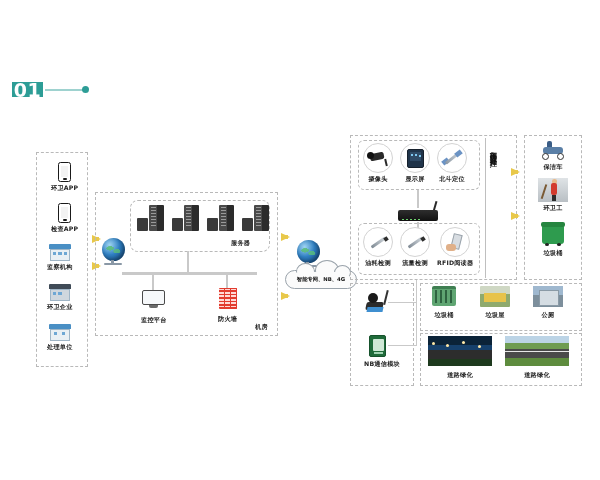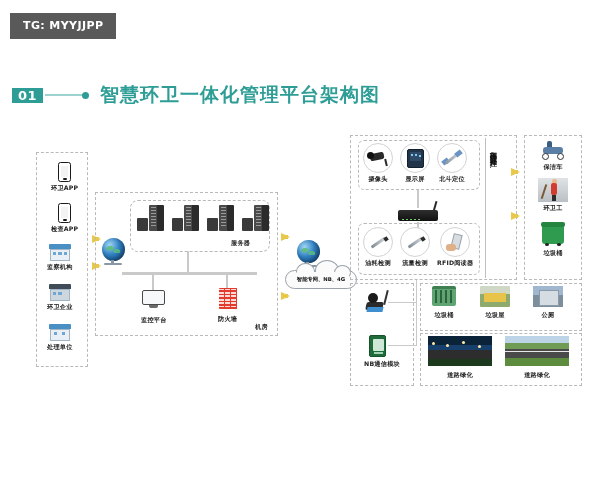--- a/index.html
+++ b/index.html
@@ -18,21 +18,21 @@
     font-size:11px; font-weight:bold; letter-spacing:.4px;
     padding:6px 13px 7px 13px;
     font-family:"DejaVu Sans","Liberation Sans",sans-serif;
   }
 
   
   .title-row { position:absolute; left:12px; top:82px; display:flex; align-items:center; }
   .num-badge {
     width:31px; height:15px; background:#2d9d96; color:#fff;
     display:flex; align-items:center; justify-content:center;
-    font-size:13px; font-weight:bold; letter-spacing:.5px;
+    font-size:19px; font-weight:bold; letter-spacing:.5px;
   }
   .title-line { width:38px; height:2px; background:#9ed2cf; margin-left:2px; }
   .title-dot { width:7px; height:7px; border-radius:50%; background:#2d9d96; margin-left:-1px; }
   .title-text {
     margin-left:11px; font-size:19px; font-weight:bold; color:#2d9d96;
     letter-spacing:1px; white-space:nowrap;
   }
 
   
   #diagram { position:absolute; left:0; top:120px; width:600px; height:270px; }
@@ -190,27 +190,25 @@
     position:absolute; right:12px; bottom:20px;
     background:#595959; color:#fff; font-size:11px; font-weight:bold;
     padding:7px 16px; letter-spacing:.2px;
   }
 </style>
 </head>
 <body>
 
 <div id="page">
 
-  <div class="tg-badge">TG: MYYJJPP</div>
 
   <div class="title-row">
     <div class="num-badge">01</div>
     <div class="title-line"></div>
     <div class="title-dot"></div>
-    <div class="title-text">智慧环卫一体化管理平台架构图</div>
   </div>
 
   <div id="diagram">
 
     <div class="dash-box" style="left:36px; top:32px; width:52px; height:215px;"></div>
 
     <div class="node" style="left:51px; top:42px;">
       <div class="ico-phone"></div>
       <div class="lbl">环卫APP</div>
     </div>

